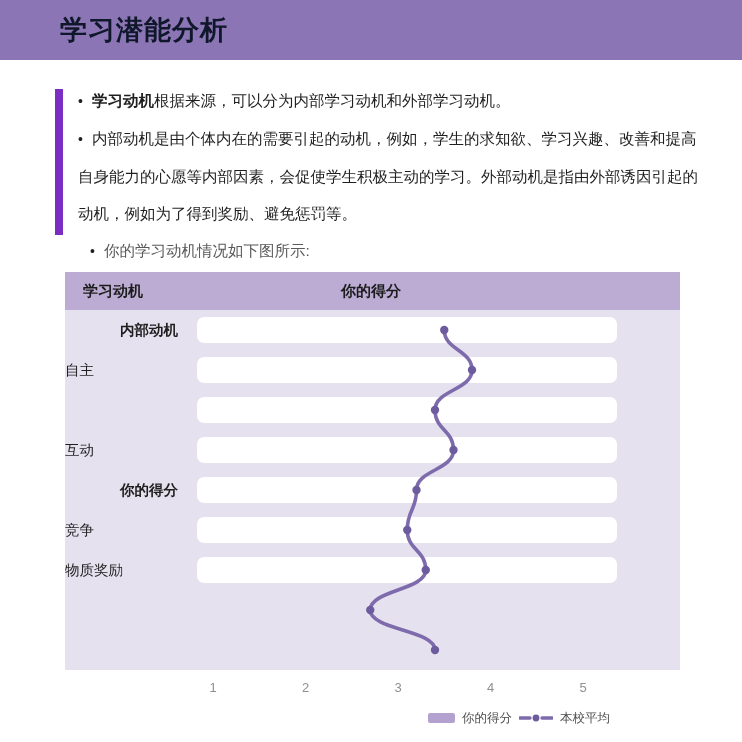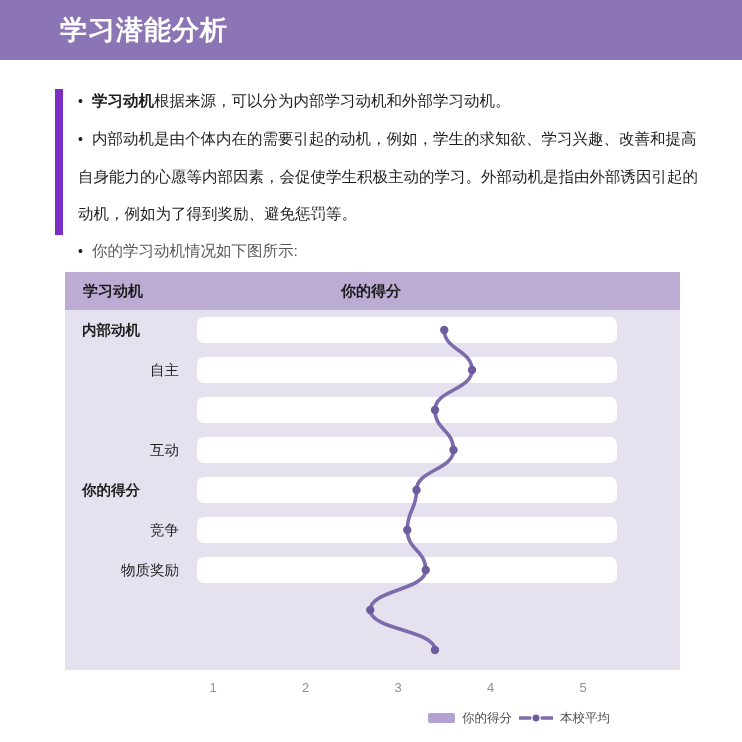--- a/index.html
+++ b/index.html
@@ -9,35 +9,35 @@
     font-family:"Liberation Sans","DejaVu Sans",sans-serif;
     color:#1f1f1f;
   }
   
   .banner{
     position:absolute;left:0;top:0;width:742px;height:60px;
     background:#8b75b4;
   }
   .banner-title{
     position:absolute;left:60px;top:0;line-height:60px;
-    font-size:27px;font-weight:bold;color:#ffffff;letter-spacing:1px;
+    font-size:27px;font-weight:bold;color:#0f172a;letter-spacing:1px;
   }
   
   .accent-bar{
     position:absolute;left:55px;top:89px;width:8px;height:146px;
     background:#7d2ec2;
   }
   .intro{
     position:absolute;left:78px;top:82px;width:624px;
     font-size:15.5px;line-height:37px;color:#1f1f1f;
   }
   .intro p{margin:0;}
   .bullet-dot{display:inline-block;margin-right:9px;color:#1f1f1f;font-size:14px;}
   .intro .bold-lead{font-weight:bold;}
-  .intro .muted{color:#5a5a5a;}
+  .intro .muted{color:#5a5a5a;margin-left:12px;}
   
   .chart-card{
     position:absolute;left:65px;top:272px;width:615px;
   }
   .chart-header{
     position:relative;height:38px;background:#bcabd3;
   }
   .chart-header .col1{
     position:absolute;left:18px;top:0;line-height:38px;
     font-size:15px;font-weight:bold;color:#1c1c1c;
@@ -45,25 +45,25 @@
   .chart-header .col2{
     position:absolute;left:132px;width:348px;top:0;line-height:38px;
     text-align:center;font-size:15px;font-weight:bold;color:#1c1c1c;
   }
   .chart-body{
     position:relative;height:360px;background:#e5e1ef;
   }
   .crow{position:relative;height:40px;}
   .clabel{
     position:absolute;left:0;top:0;width:132px;line-height:40px;
-    font-size:14.5px;color:#1f1f1f;text-align:right;
+    font-size:14.5px;color:#1f1f1f;text-align:left;
     padding-right:18px;box-sizing:border-box;
   }
   .crow.group .clabel{
-    text-align:left;padding-left:17px;padding-right:0;font-weight:bold;
+    text-align:left;padding-left:17px;padding-right:0;font-weight:bold;margin-left:38px;
   }
   .ctrack{
     position:absolute;left:132px;top:7px;width:420px;height:26px;
     background:#ffffff;border-radius:7px;
   }
   .avg-svg{
     position:absolute;left:0;top:0;width:615px;height:360px;
     pointer-events:none;z-index:2;
   }
   

